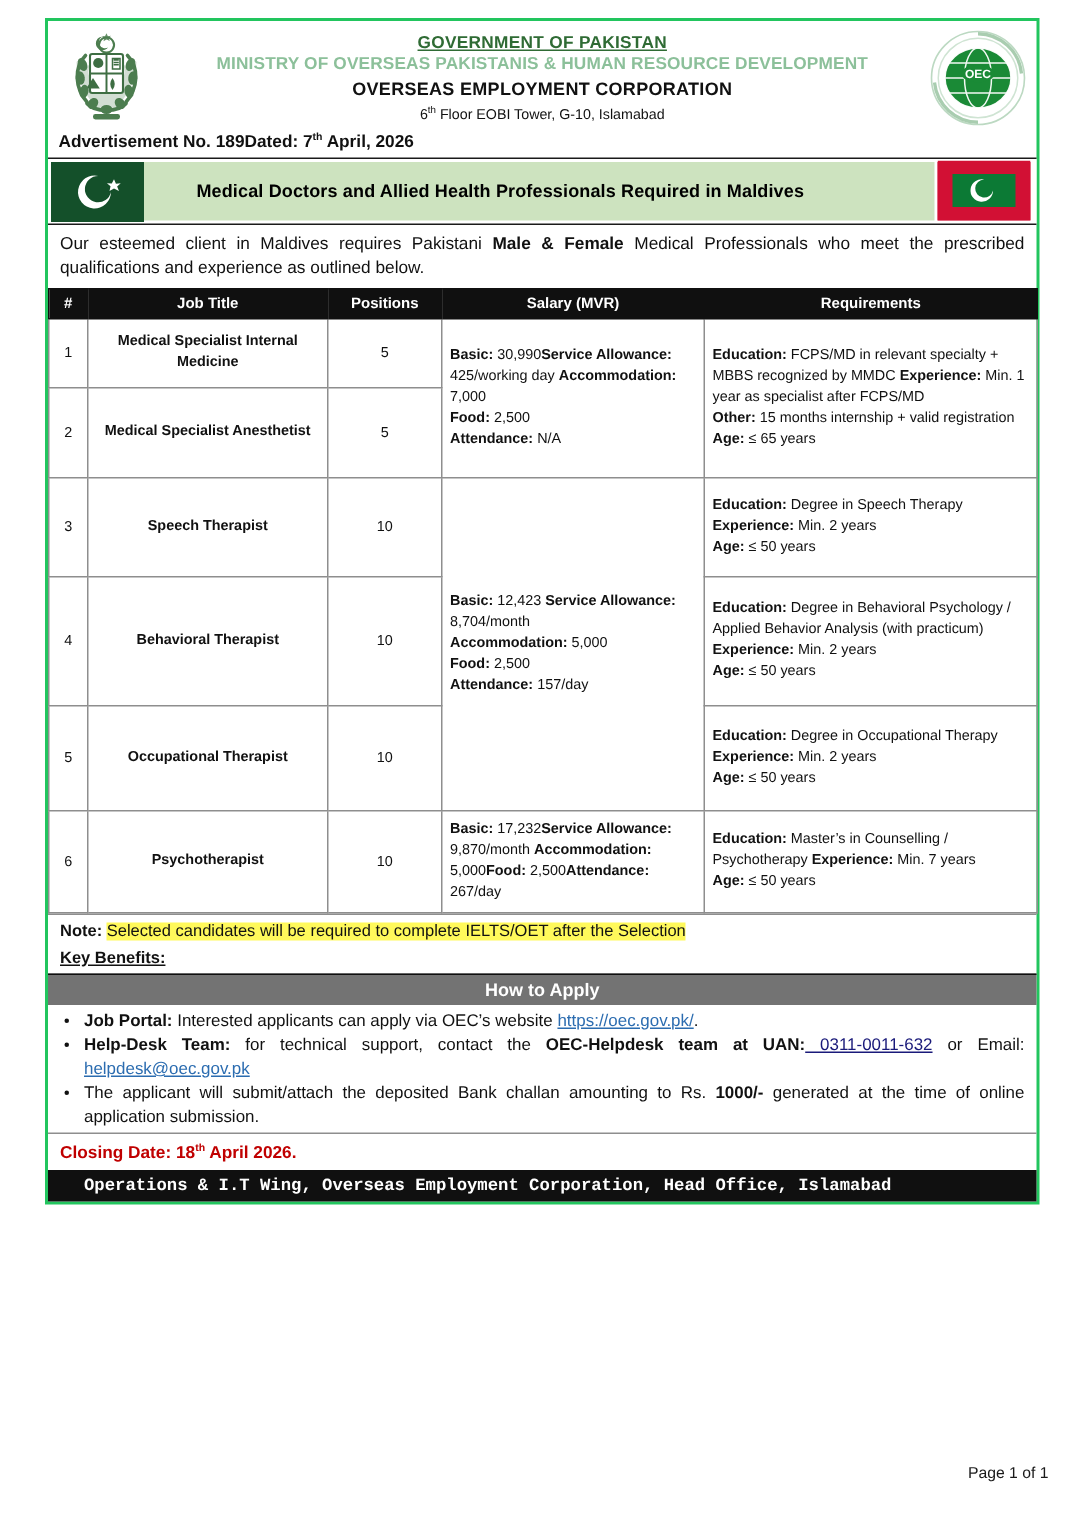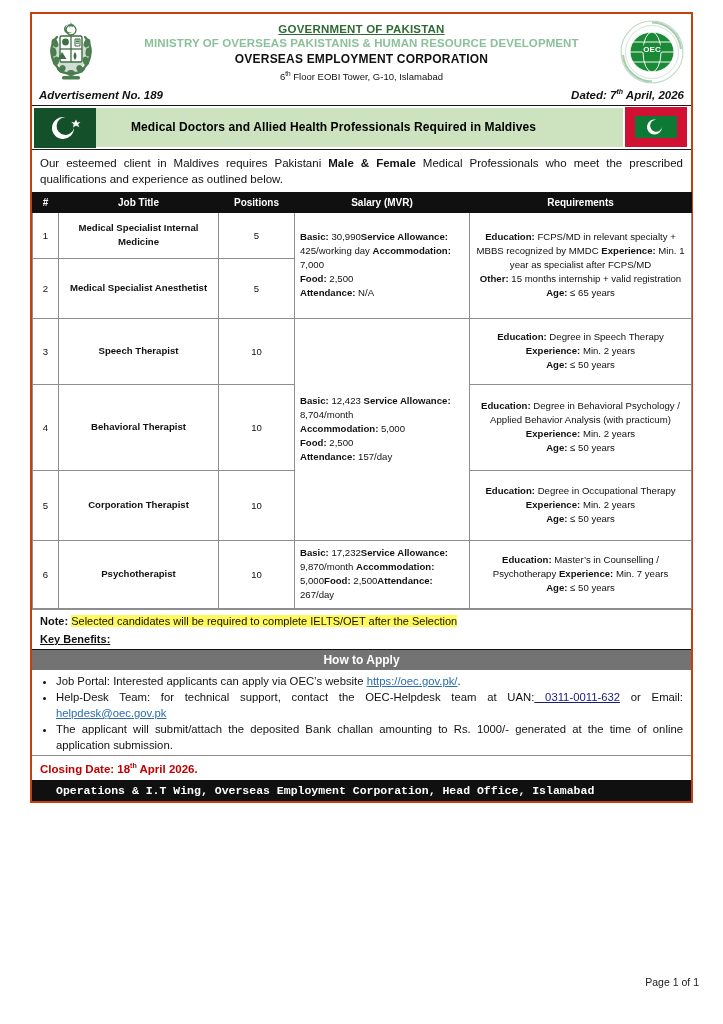--- a/index.html
+++ b/index.html
@@ -12,21 +12,21 @@
   #page {
     position: relative;
     width: 723px; height: 1024px;
     background: #ffffff;
     overflow: hidden;
   }
   #doc {
     position: absolute;
     left: 30px; top: 12px;
     width: 663px;
-    border: 2px solid #c2410c;
+    border: 2px solid #22c55e;
     background: #fff;
   }
 
   
   .masthead {
     display: flex;
     align-items: flex-start;
     padding: 5px 6px 2px 6px;
   }
   .crest, .oeclogo {
@@ -60,24 +60,23 @@
     letter-spacing: .2px;
   }
   .addr-line {
     font-size: 9.5px; color: #111;
     line-height: 13px;
   }
   .addr-line sup { font-size: 6.5px; }
 
   
   .advrow {
-    display: flex; justify-content: space-between; align-items: baseline;
+    display: flex; align-items: baseline;
     padding: 1px 7px 4px 7px;
     border-bottom: 1.5px solid #1a1a1a;
-    font-style: italic;
   }
   .advrow div { font-size: 11.5px; font-weight: bold; color: #111; }
   .advrow sup { font-size: 7px; }
 
   
   .banner {
     display: flex; align-items: stretch;
     height: 44px;
     background: #ffffff;
     padding: 2px 2px;
@@ -132,21 +131,21 @@
   table.jobs td {
     border: 1px solid #8e8e8e;
     font-size: 9.6px; color: #111;
     vertical-align: middle;
     padding: 4px 5px;
   }
   td.c-num { text-align: center; font-size: 10px; }
   td.c-job { text-align: center; font-weight: bold; font-size: 10px; line-height: 14px; }
   td.c-pos { text-align: center; font-size: 10px; }
   td.c-sal { text-align: left; line-height: 14px; }
-  td.c-req { text-align: center; line-height: 14px; }
+  td.c-req { text-align: left; line-height: 14px; }
   td b { font-weight: bold; }
 
   
   .notewrap {
     padding: 4px 8px 2px 8px;
     border-top: 1px solid #8e8e8e;
   }
   .note-line { font-size: 11px; color: #111; line-height: 15px; }
   .note-label { font-weight: bold; }
   .hl { background: #fff95b; }
@@ -174,21 +173,21 @@
   ul.apply {
     margin: 3px 0 2px 0;
     padding-left: 24px;
     padding-right: 8px;
   }
   ul.apply li {
     font-size: 11.3px; color: #111; line-height: 16px;
     text-align: justify;
     margin-bottom: 0px;
   }
-  ul.apply li b { font-weight: normal; margin-top: 16px; }
+  ul.apply li b { font-weight: bold; margin-top: 16px; }
   a.lnk { color: #2b6cb0; text-decoration: underline; }
   a.lnk2 { color: #1a1a7a; text-decoration: underline; }
   .closing {
     font-size: 11.5px; font-weight: bold; color: #c00000;
     padding: 2px 8px 3px 8px;
     border-top: 1px solid #8e8e8e;
     line-height: 15px;
   }
   .closing sup { font-size: 7px; }
   .footer-bar {
@@ -369,21 +368,21 @@
           <td class="c-pos">10</td>
           <td class="c-req">
             <b>Education:</b><span> Degree in Behavioral Psychology / Applied Behavior Analysis (with practicum)</span><br>
             <b>Experience:</b><span> Min. 2 years</span><br>
             <b>Age:</b><span> ≤ 50 years</span>
           </td>
         </tr>
 
         <tr style="height:70px;">
           <td class="c-num">5</td>
-          <td class="c-job">Corporation Therapist</td>
+          <td class="c-job">Occupational Therapist</td>
           <td class="c-pos">10</td>
           <td class="c-req">
             <b>Education:</b><span> Degree in Occupational Therapy</span><br>
             <b>Experience:</b><span> Min. 2 years</span><br>
             <b>Age:</b><span> ≤ 50 years</span>
           </td>
         </tr>
 
         <tr style="height:68px;">
           <td class="c-num">6</td>

